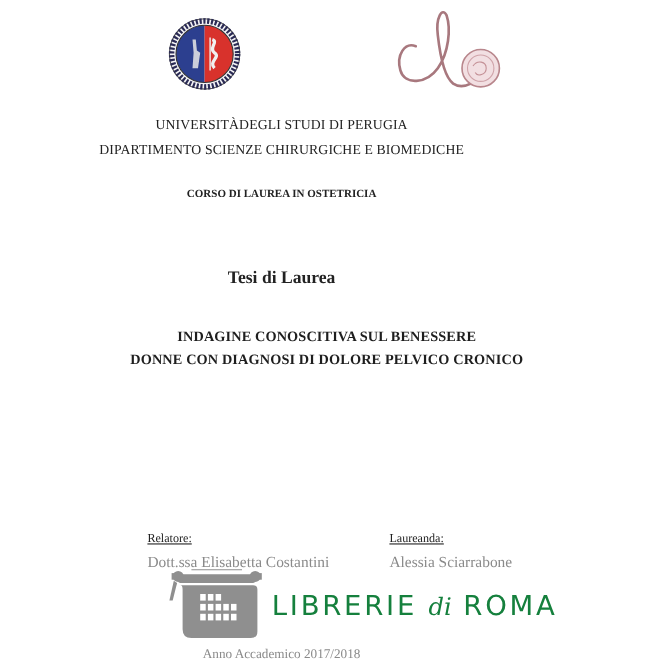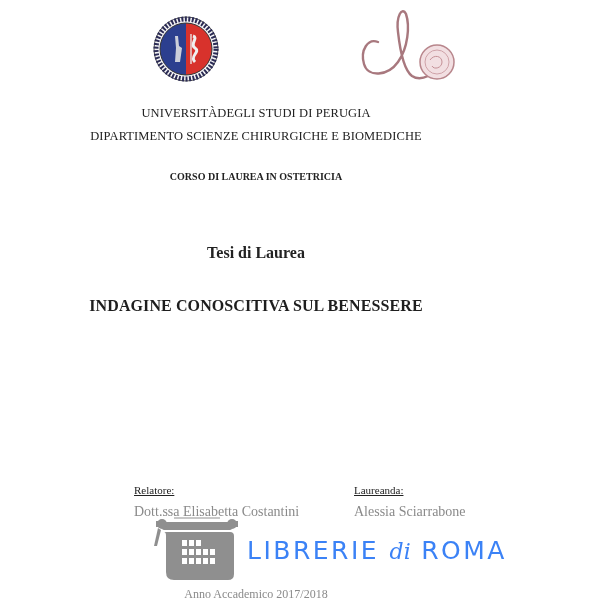--- a/index.html
+++ b/index.html
@@ -2,25 +2,25 @@
 <html><head>
   <meta charset="utf-8">
   <style>
     html, body { margin: 0; padding: 0; background: #ffffff; }
     body { width: 600px; height: 600px; position: relative; overflow: hidden; font-family: "Liberation Serif", serif; color: #1a1a1a; }
     .abs { position: absolute; }
     .center { left: 0; width: 512px; text-align: center; }
     .uni { font-size: 12.5px; letter-spacing: 0.1px; color: #222; }
     .course { font-size: 10px; font-weight: bold; color: #222; }
     .tesi { font-size: 16px; font-weight: bold; color: #222; }
-    .title { font-size: 16px; font-weight: bold; line-height: 21px; color: #1e1e1e; letter-spacing: 0.1px; }
+    .title { font-size: 13px; font-weight: bold; line-height: 21px; color: #1e1e1e; letter-spacing: 0.1px; padding-left: 41px; }
     .lbl { font-size: 11px; color: #222; text-decoration: underline; }
     .name { font-size: 14px; color: #8a8a8a; }
     .anno { font-size: 12px; color: #8a8a8a; }
-    .wm-text { font-family: "DejaVu Sans", sans-serif; font-size: 25px; color: #3b82f6; letter-spacing: 2.5px; font-weight: normal; }
+    .wm-text { font-family: "DejaVu Sans", sans-serif; font-size: 25px; color: #15803d; letter-spacing: 2.5px; font-weight: normal; }
     .wm-text .di { font-family: "DejaVu Serif", serif; font-style: italic; letter-spacing: 0; font-size: 22px; }
   </style>
 </head>
 <body>
 
 <div class="abs" style="left:153px; top:16px; width:66px; height:66px;">
   <svg width="66" height="66" viewBox="0 0 66 66">
     <circle cx="33" cy="33" r="32" fill="#f4f4f6" stroke="#555" stroke-width="1"></circle>
     <circle cx="33" cy="33" r="30" fill="none" stroke="#2b2b55" stroke-width="5" stroke-dasharray="2 1.5"></circle>
     <path d="M33 7 A26 26 0 0 0 33 59 Z" fill="#2c3f8f"></path>
@@ -42,20 +42,21 @@
 </div>
 
 <div class="abs center uni" style="top:106px;">UNIVERSITÀDEGLI STUDI DI PERUGIA</div>
 <div class="abs center uni" style="top:129px;">DIPARTIMENTO SCIENZE CHIRURGICHE E BIOMEDICHE</div>
 <div class="abs center course" style="top:171px;">CORSO DI LAUREA IN OSTETRICIA</div>
 
 <div class="abs center tesi" style="top:244px;">Tesi di Laurea</div>
 
 <div class="abs center title" style="top:295px;">
   <div>INDAGINE CONOSCITIVA SUL BENESSERE</div>
+  <div>DONNE CON DIAGNOSI DI DOLORE PELVICO CRONICO</div>
 </div>
 
 <div class="abs lbl" style="left:134px; top:484px;">Relatore:</div>
 <div class="abs name" style="left:134px; top:504px;">Dott.ssa  Elisabetta Costantini</div>
 <div class="abs lbl" style="left:354px; top:484px;text-align:center;">Laureanda:</div>
 <div class="abs name" style="left:354px; top:504px;">Alessia Sciarrabone</div>
 
 <div class="abs" style="left:152px; top:516px; width:90px; height:66px;">
   <svg width="90" height="66" viewBox="0 0 90 66">
     <g fill="#8f8f8f">

